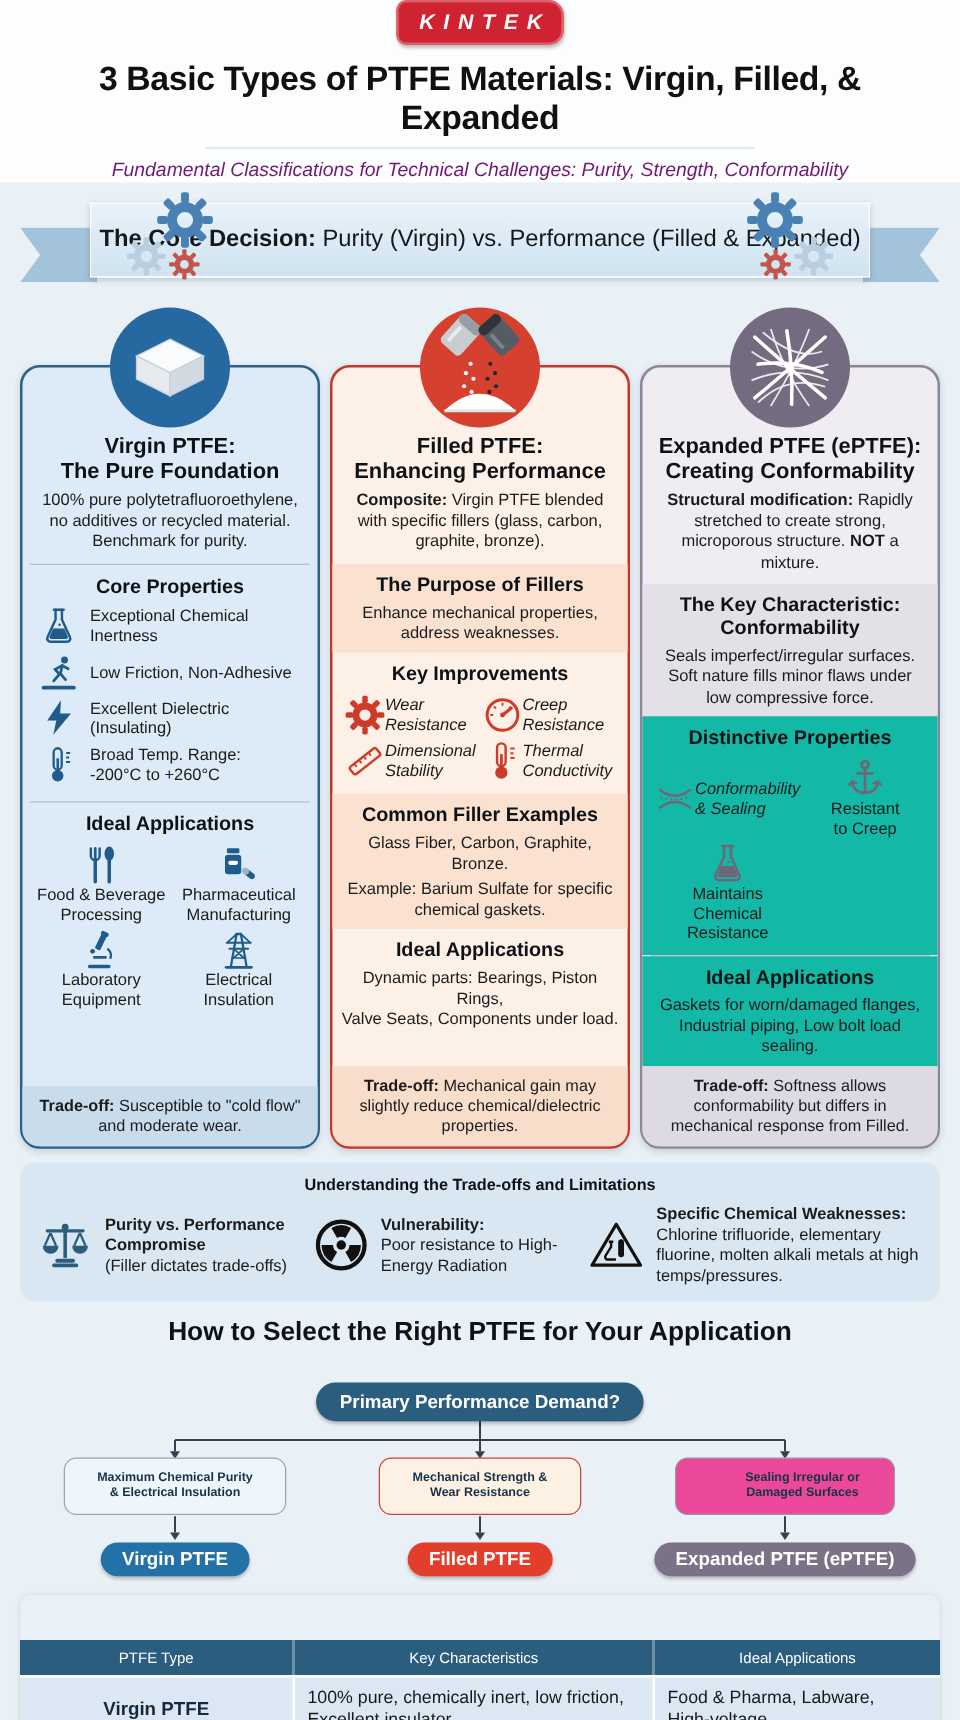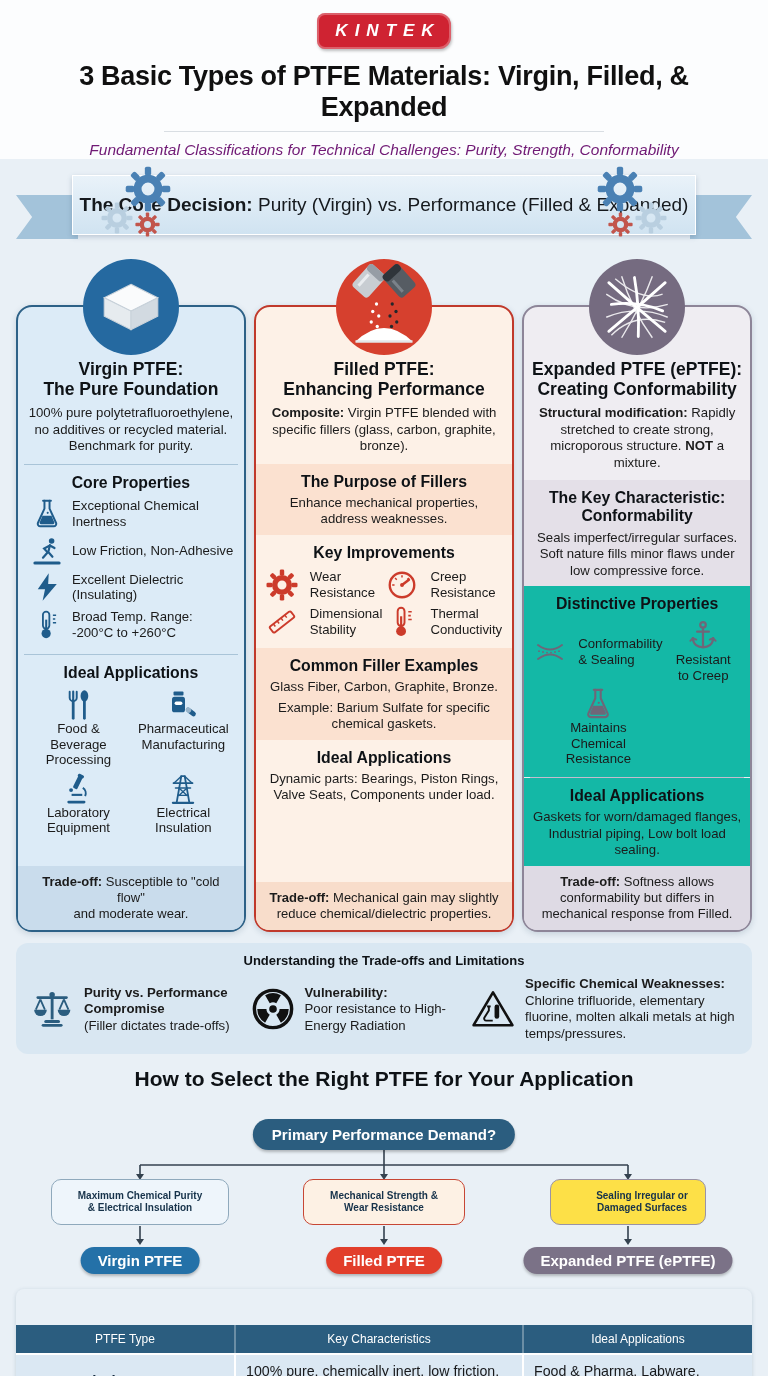--- a/index.html
+++ b/index.html
@@ -7,21 +7,21 @@
   body {
     height: 1376px;
     background: #e9f0f6;
     font-family: "Liberation Sans", sans-serif;
     color: #1b1b1b;
     overflow: hidden;
   }
   .pre { white-space: pre-line; }
 
   
-  .top { background: #fcfdfe; padding-top: 13px; text-align: center; }
+  .top { background: #fcfdfe; text-align: center; }
   .logo {
     display: inline-block; background: #cf2332; color: #fff;
     font-weight: bold; font-style: italic; font-size: 17px;
     letter-spacing: 7px; padding: 8px 10px 8px 18px;
     border-radius: 8px 12px 12px 8px;
     box-shadow: inset 0 0 0 2px rgba(255,255,255,.28), 1px 2px 3px rgba(0,0,0,.25);
   }
   .title { font-size: 27px; font-weight: bold; letter-spacing: -.3px; margin: 12px 20px 8px; color: #101010; }
   .title-rule { width: 440px; height: 1px; background: #d9dee3; margin: 0 auto; }
   .subtitle { font-size: 15.5px; margin: 9px 0 10px; color: #701a75; font-style: italic; }
@@ -75,21 +75,21 @@
   .band.glight{ background: #14b8a6; }
   .sec-title { font-weight: bold; font-size: 15.8px; text-align: center; margin: 3px 0 4px; color: #0e1216; line-height: 1.15; }
   .sec-text { text-align: center; font-size: 13.2px; line-height: 1.25; }
   .prop-row { display: flex; align-items: center; gap: 10px; margin: 6px 4px 6px 8px; font-size: 13.2px; line-height: 1.2; }
   .prop-ic { width: 30px; height: 30px; flex: none; display: flex; align-items: center; justify-content: center; }
   .virgin .prop-ic, .virgin .grid-ic { color: #1f5c8b; }
   .filled .grid-ic { color: #cc3b2b; }
   .expanded .grid-ic { color: #6f6678; }
   .grid2 { display: grid; grid-template-columns: 1fr 1fr; gap: 5px 4px; padding: 3px 4px; }
   .grid-item { display: flex; flex-direction: column; align-items: center; text-align: center; font-size: 13.2px; line-height: 1.18; }
-  .grid-item.h { flex-direction: row; text-align: left; gap: 12px; }
+  .grid-item.h { flex-direction: row; text-align: left; gap: 0; font-style: italic; }
   .grid-ic { width: 32px; height: 32px; flex: none; display: flex; align-items: center; justify-content: center; }
   .tradeoff { margin-top: auto; padding: 8px 9px; text-align: center; font-size: 13px; line-height: 1.25; border-radius: 0 0 13px 13px; }
   .virgin .tradeoff { background: #c9dcec; }
   .filled .tradeoff { background: #f8ddcb; }
   .expanded .tradeoff { background: #dedae4; }
   .ic { width: 100%; height: 100%; }
 
   
   .limits { margin: 11px 16px 0; background: #d9e7f2; border-radius: 12px; padding: 10px 14px 12px; }
   .limits-title { text-align: center; font-weight: bold; font-size: 13px; margin-bottom: 8px; color: #0e1216; }
@@ -109,21 +109,21 @@
     padding: 7px 19px; border-radius: 18px; white-space: nowrap; box-shadow: 0 2px 3px rgba(0,0,0,.25);
   }
   .qbox {
     position: absolute; top: 88px; transform: translateX(-50%);
     border-radius: 10px; border: 1.5px solid; padding: 6px 4px;
     font-weight: bold; font-size: 10px; line-height: 1.2; text-align: center; color: #16324a;
     min-height: 46px; display: flex; align-items: center; justify-content: center;
   }
   .qbox.q0 { left: 124px; width: 178px; background: #eef5fb; border-color: #8fa9bc; }
   .qbox.q1 { left: 368px; width: 162px; background: #fdf1e4; border-color: #c74634; }
-  .qbox.q2 { left: 612px; width: 156px; background: #fde047; border-color: #9a93a6; padding-left: 32px; }
+  .qbox.q2 { left: 612px; width: 176px; background: #ec4899; border-color: #9a93a6; padding-left: 32px; }
   .rpill {
     position: absolute; top: 156px; transform: translateX(-50%);
     color: #fff; font-weight: bold; font-size: 15px; padding: 5px 17px;
     border-radius: 16px; white-space: nowrap; box-shadow: 0 2px 3px rgba(0,0,0,.25);
   }
   .rpill.r0 { left: 124px; background: #2471a8; }
   .rpill.r1 { left: 368px; background: #e23e2b; }
   .rpill.r2 { left: 612px; background: #7b7287; }
 
   

